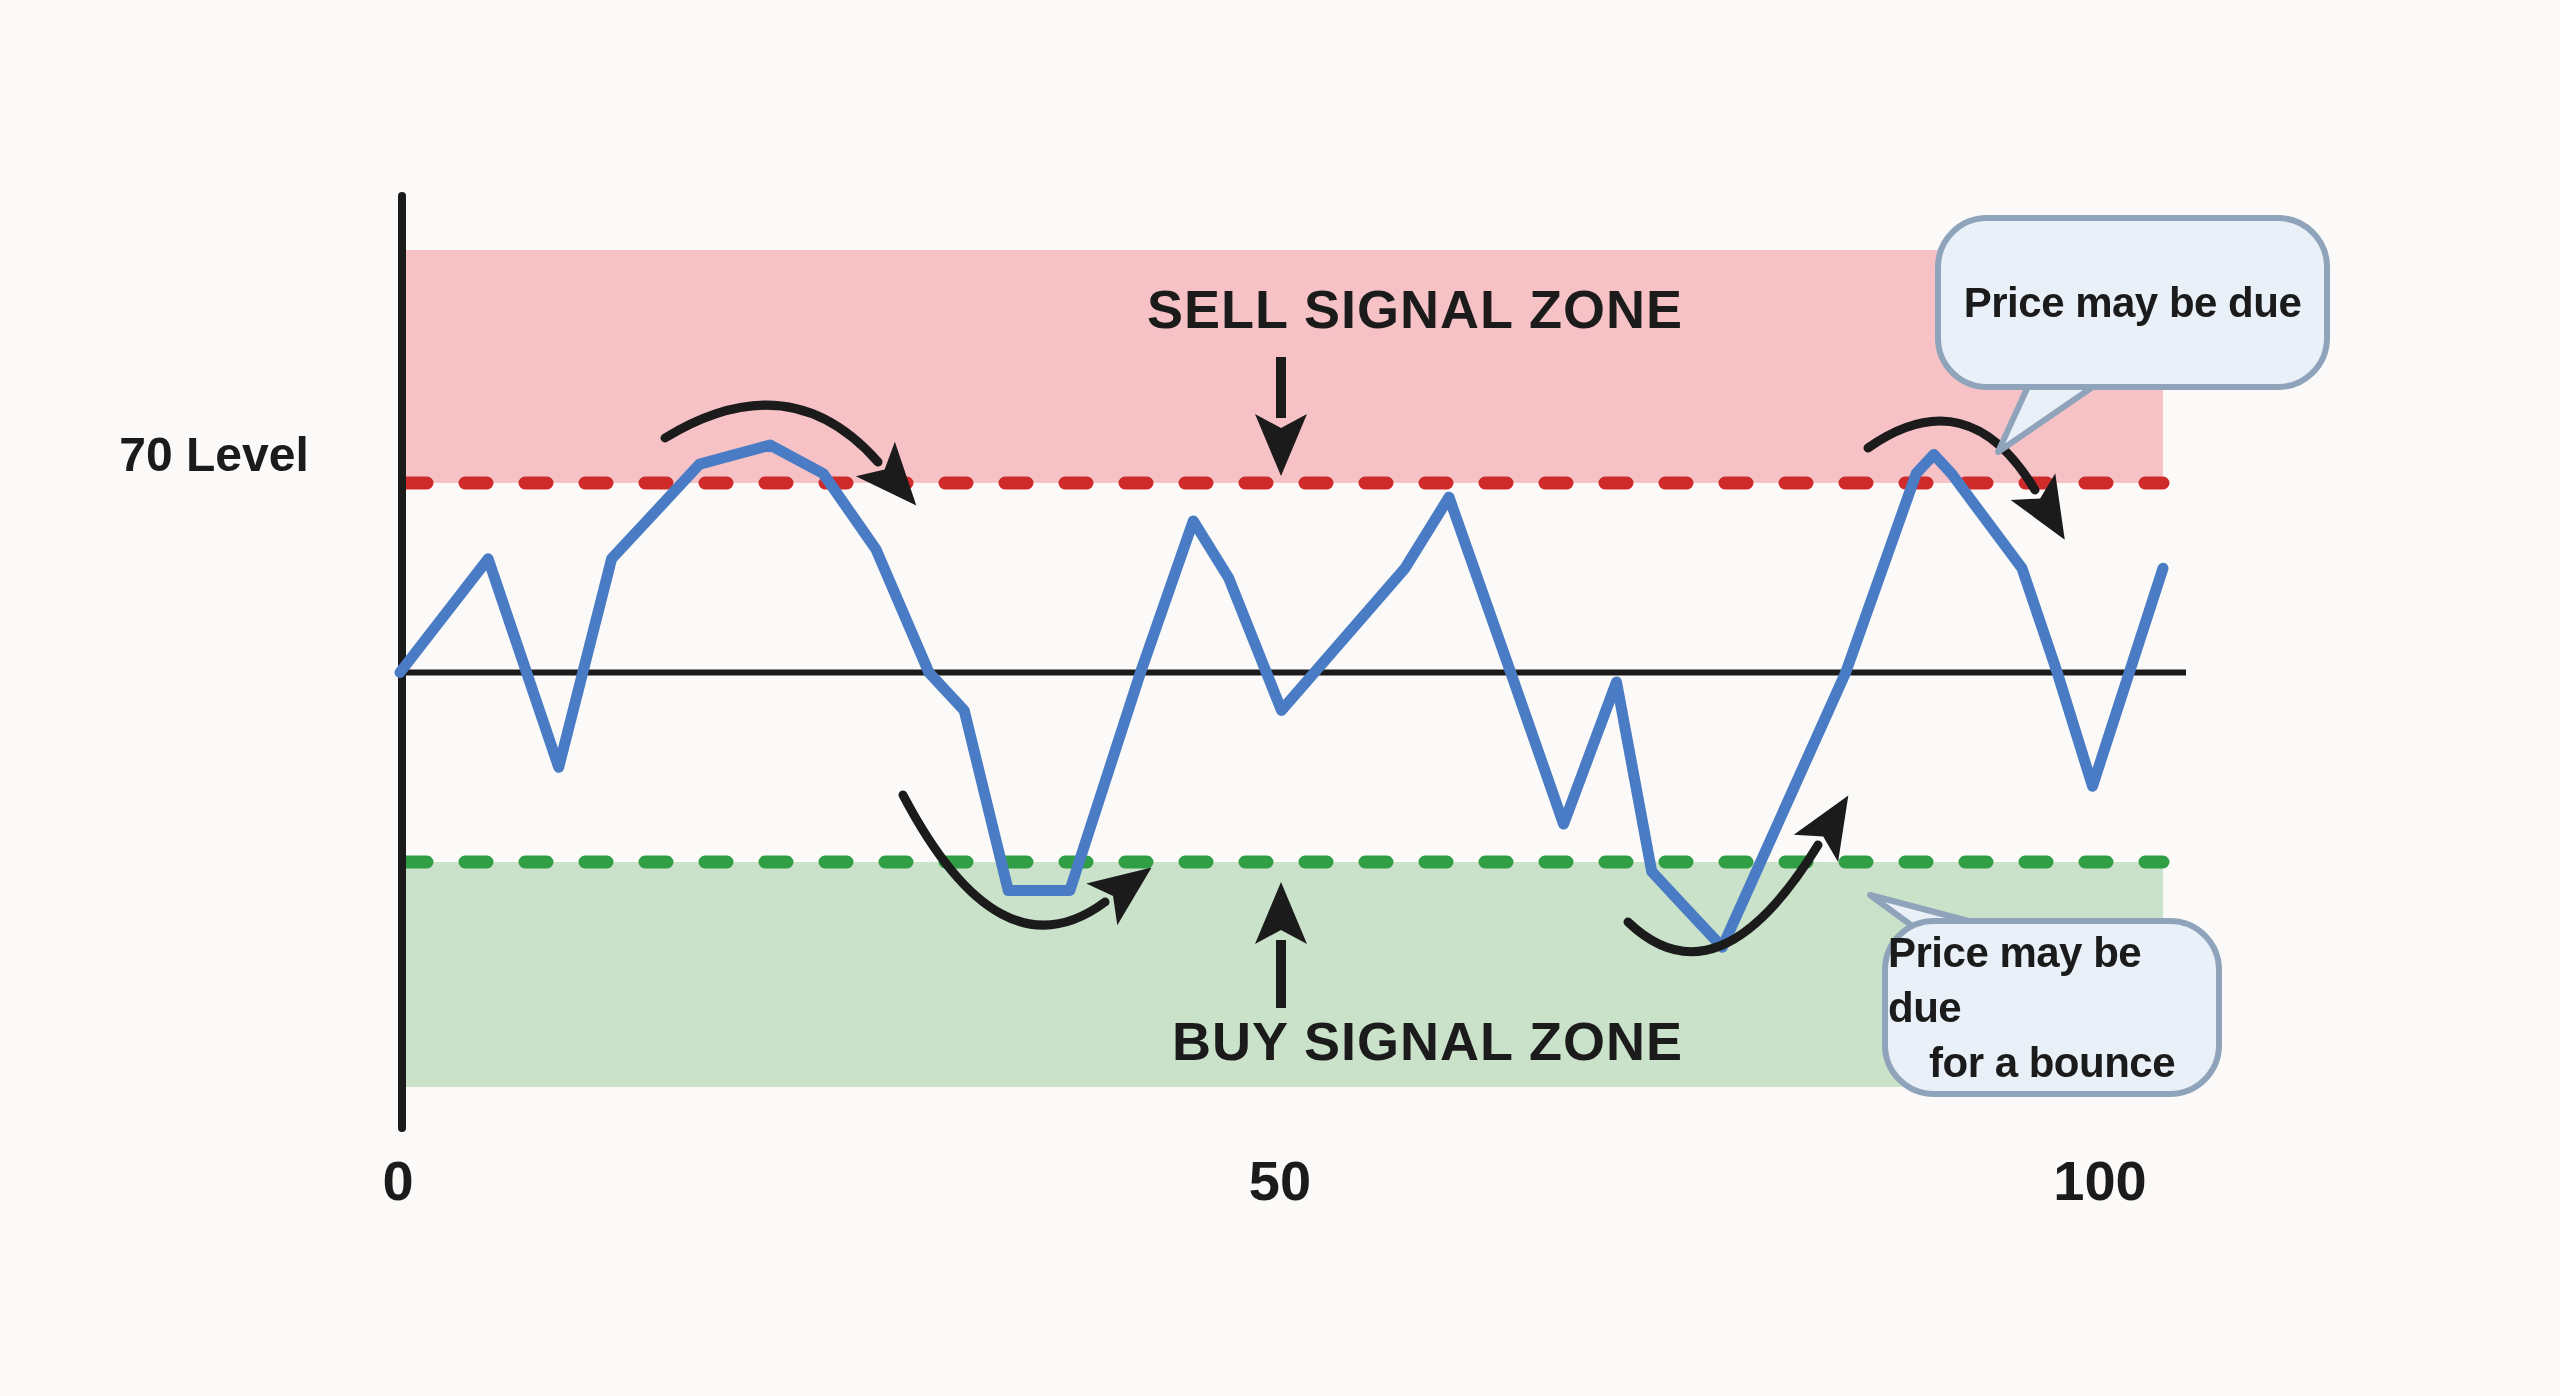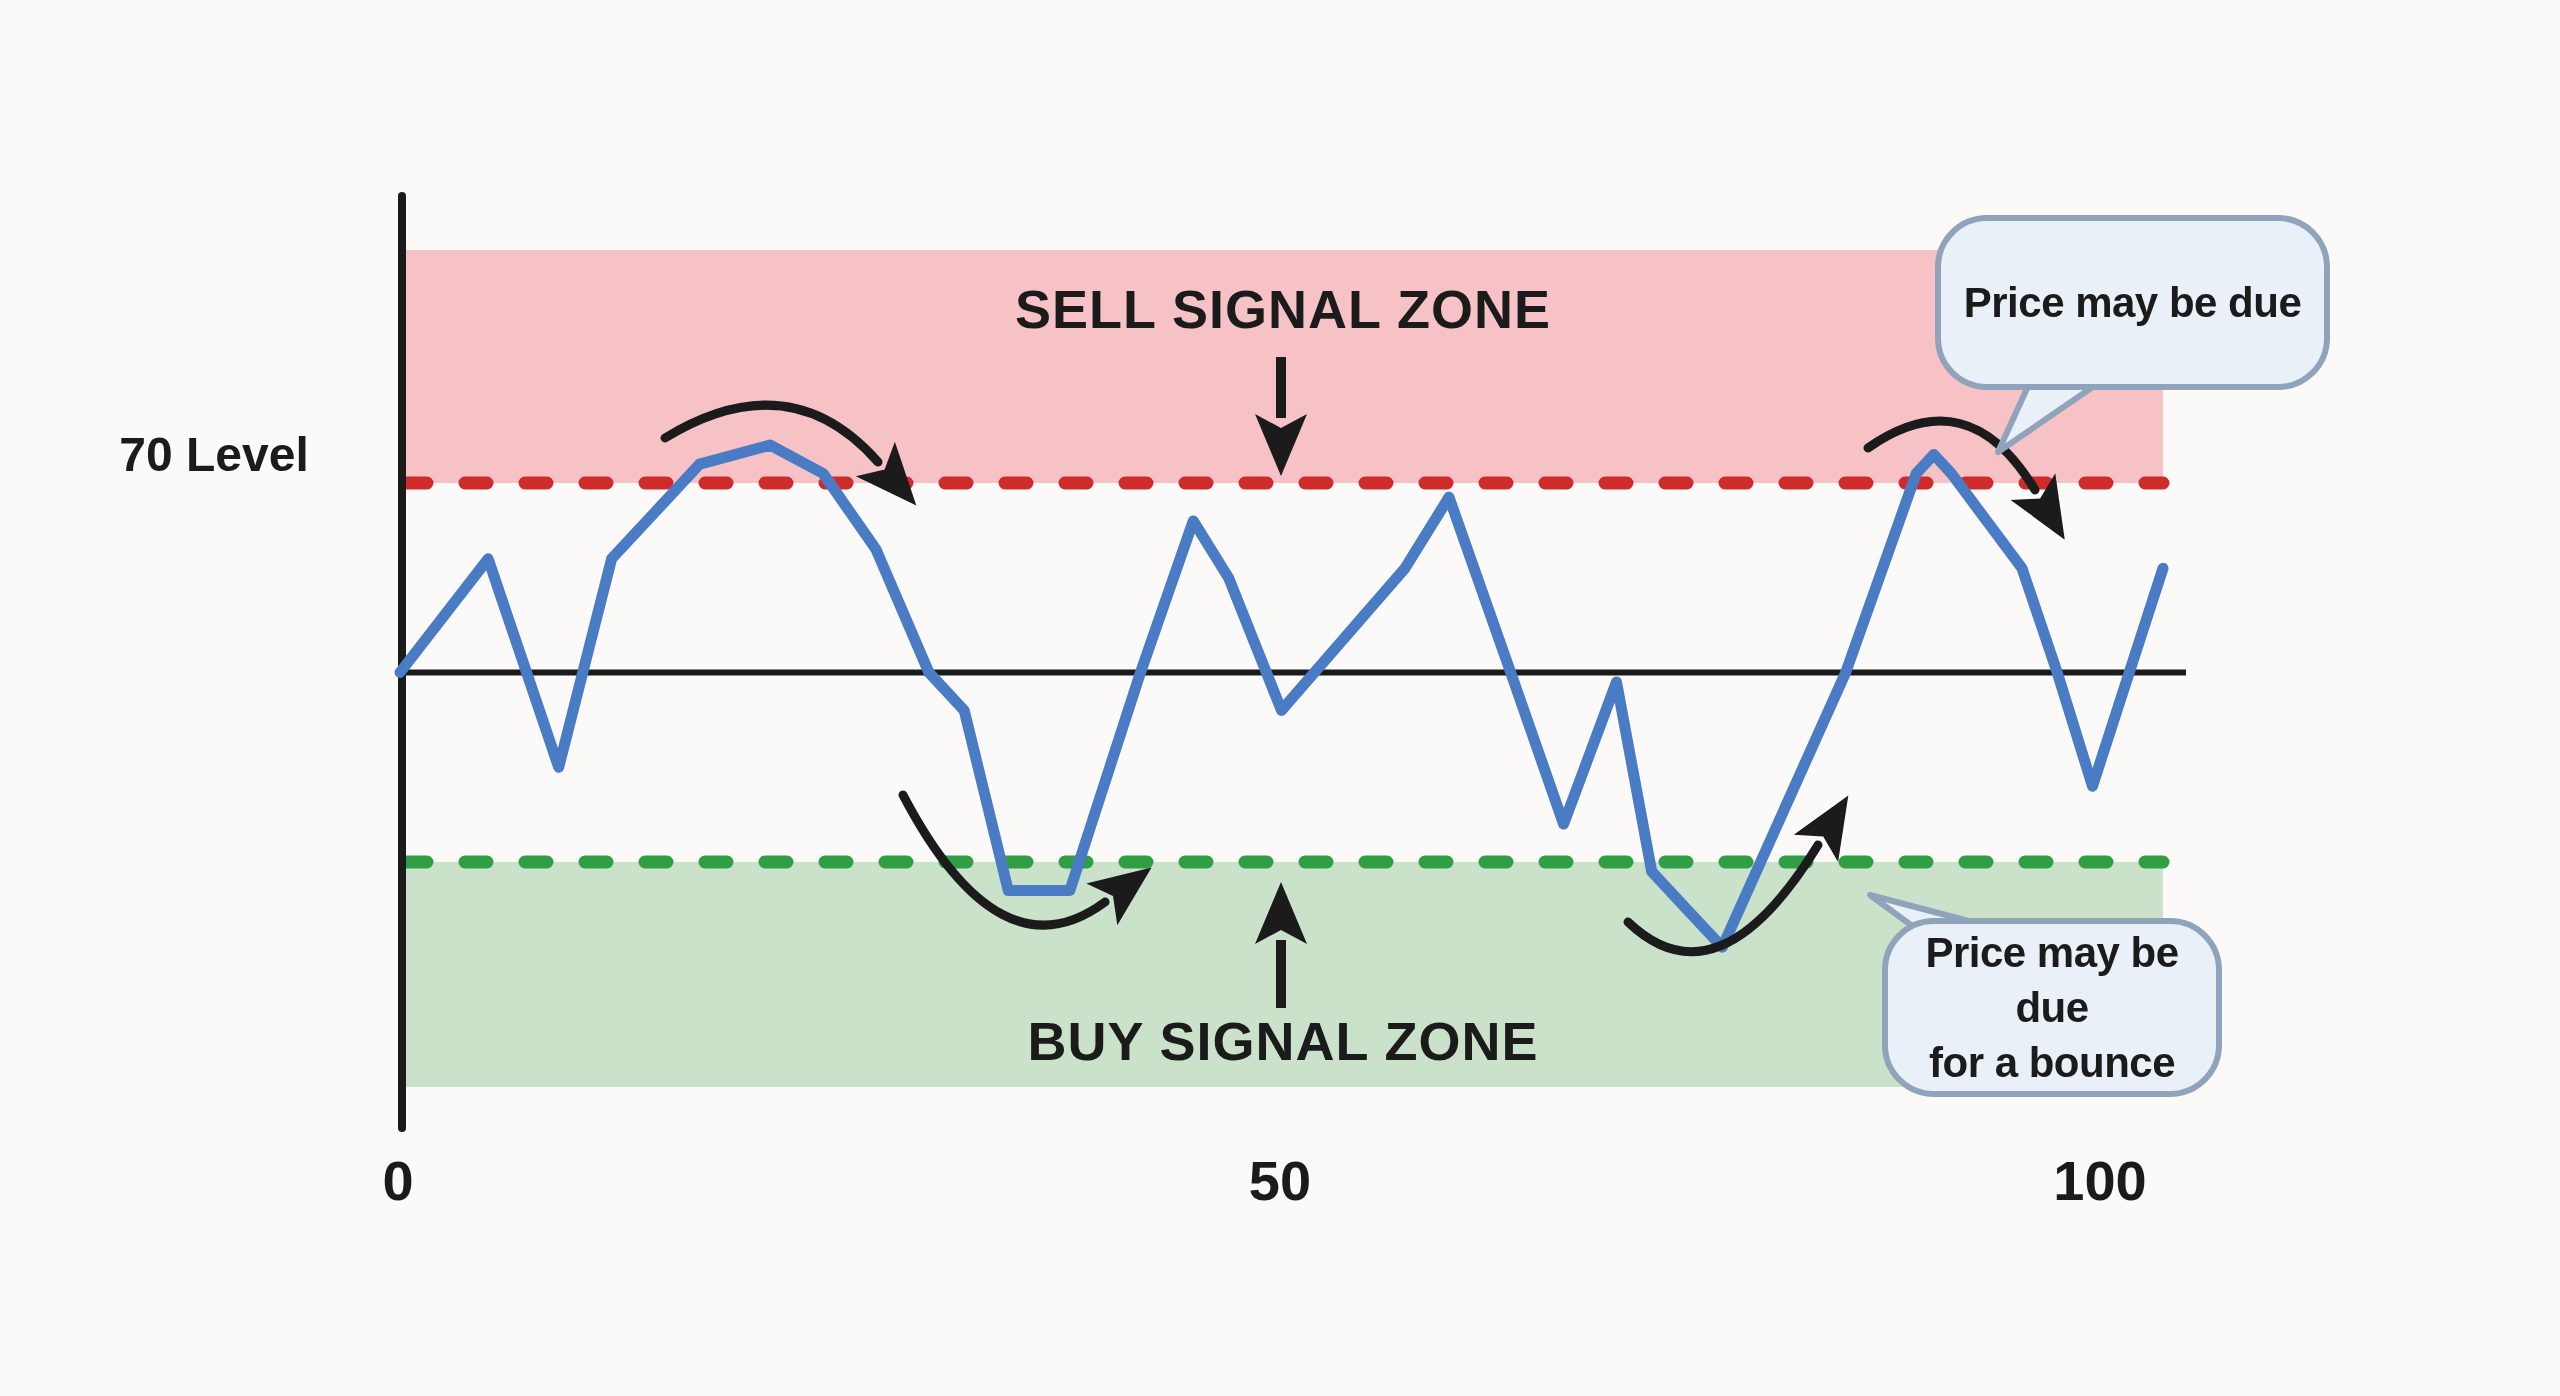--- a/index.html
+++ b/index.html
@@ -17,33 +17,33 @@
   body{background:#888;font-family:"Liberation Sans","DejaVu Sans",sans-serif;}
   .stage{
     position:relative;width:2560px;height:1396px;background:var(--bg);
     overflow:hidden;color:var(--ink);
   }
   .layer{position:absolute;left:0;top:0;width:2560px;height:1396px;}
   .lbl{position:absolute;font-weight:bold;color:var(--ink);text-align:center;white-space:pre-line;}
   .level-lbl{width:420px;font-size:48px;line-height:62px;}
   .level70{left:4px;top:424px;}
   .level30{left:33px;top:806px;}
-  .zone-lbl{width:800px;font-size:54px;letter-spacing:1px;left:883px;}
+  .zone-lbl{width:800px;font-size:54px;letter-spacing:1px;left:883px;text-align:right;}
   .sell-lbl{top:278px;}
   .buy-lbl{top:1010px;}
   .rsi-lbl{left:2150px;top:648px;width:400px;font-size:54px;}
   .tick{width:140px;font-size:56px;top:1148px;}
   .tick0{left:328px;}
   .tick50{left:1210px;}
   .tick100{left:2030px;}
   .bubble{
     position:absolute;background:var(--bubble-fill);
     border:6px solid var(--bubble-border);border-radius:52px;
     display:flex;flex-direction:column;align-items:center;justify-content:center;
-    font-weight:bold;font-size:42px;line-height:55px;text-align:center;
+    font-weight:bold;font-size:42px;line-height:55px;text-align:left;
     letter-spacing:-0.5px;box-sizing:border-box;
   }
   .bubble-pullback{left:1935px;top:215px;width:395px;height:175px;}
   .bubble-bounce{left:1882px;top:918px;width:340px;height:179px;}
 </style>
 </head>
 <body>
 
 <div class="stage">
 

